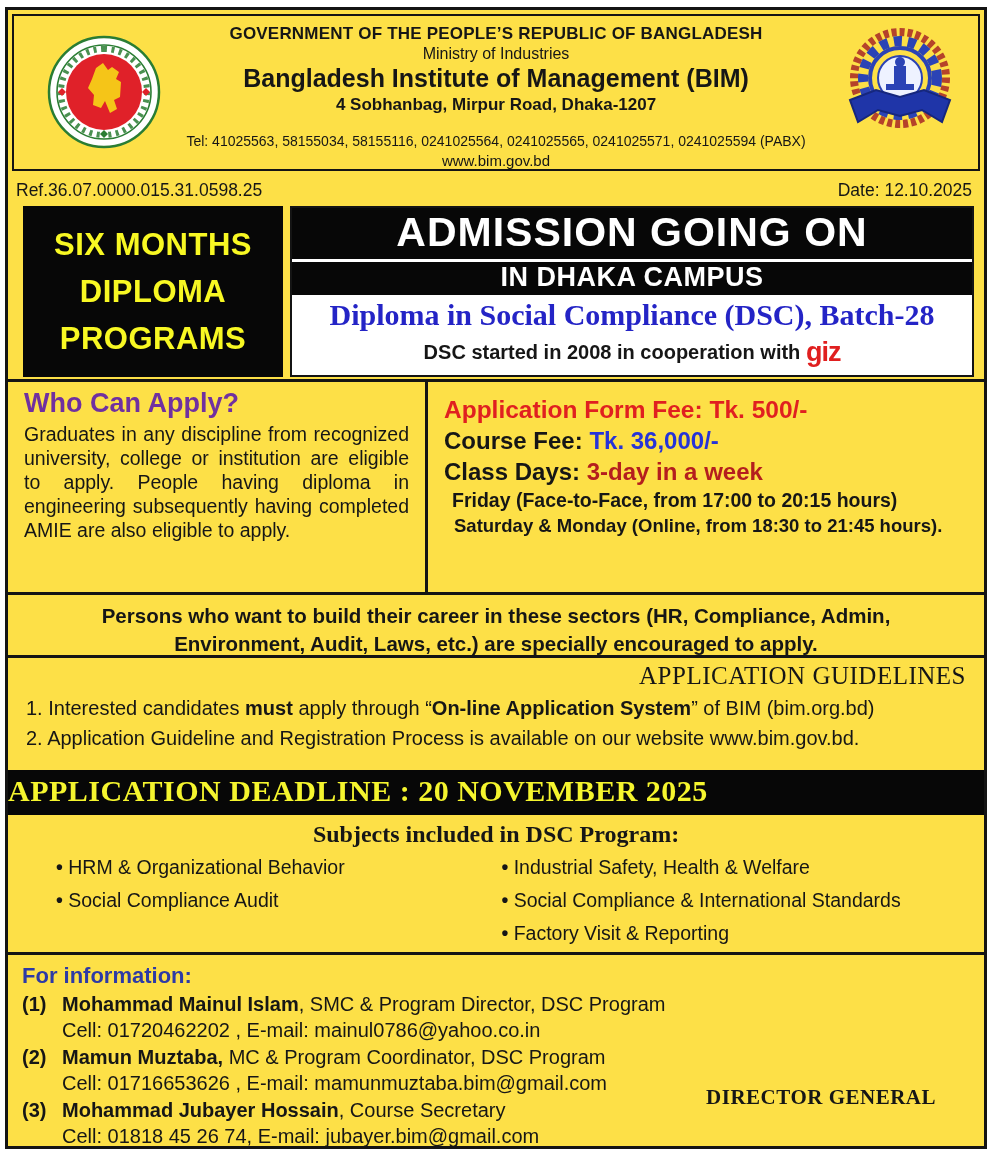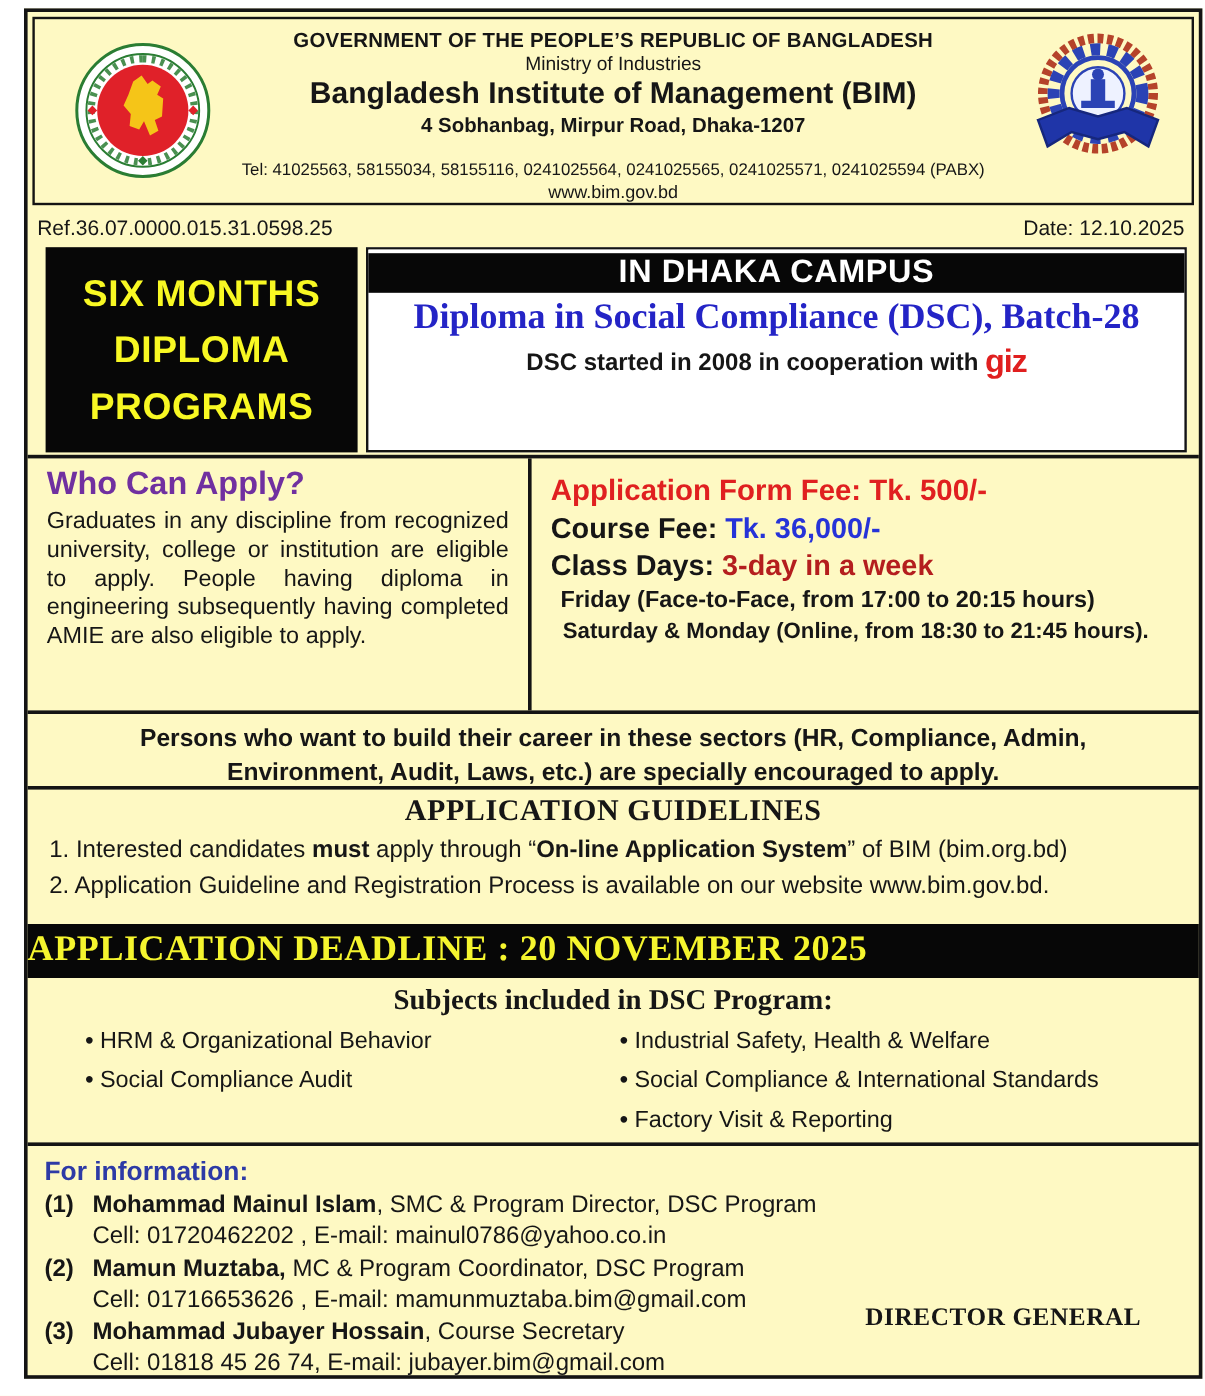--- a/index.html
+++ b/index.html
@@ -2,22 +2,22 @@
 <html><head>
 <meta charset="utf-8">
 <style>
   * { box-sizing: border-box; margin: 0; padding: 0; }
   html, body { background: #fff; }
   body {
     width: 1004px; height: 1163px; position: relative;
     font-family: "Liberation Sans", sans-serif; color: #161616;
   }
   .frame {
-    position: absolute; left: 20px; top: 7px; width: 982px; height: 1142px;
-    border: 3px solid #141414; background: #fef9c3;
+    position: absolute; left: 5px; top: 7px; width: 982px; height: 1142px;
+    border: 3px solid #141414; background: #fde047;
     display: flex; flex-direction: column;
   }
   
   .header-box {
     margin: 4px; border: 2px solid #141414; height: 157px; flex: none;
     position: relative; text-align: center; padding-top: 8px;
   }
   .logo { position: absolute; }
   .logo-gov { left: 32px; top: 18px; width: 116px; height: 116px; }
   .logo-bim { right: 20px; top: 8px; width: 116px; height: 126px; }
@@ -59,21 +59,21 @@
   .sched1 { font-weight: bold; font-size: 19.5px; margin: 3px 0 0 8px; }
   .sched2 { font-weight: bold; font-size: 18.5px; margin: 3px 0 0 10px; }
   
   .persons-row {
     flex: none; height: 63px; border-bottom: 3px solid #141414;
     font-weight: bold; font-size: 20.5px; text-align: center; line-height: 1.35;
     padding: 7px 28px 0;
   }
   
   .guidelines { flex: none; height: 112px; padding: 4px 18px 0; }
-  .guide-head { font-family: "Liberation Serif", serif; font-weight: bold; font-size: 25px; text-align: center; margin-bottom: 6px; letter-spacing: 0.5px; }
+  .guide-head { font-family: "Liberation Serif", serif; font-weight: normal; font-size: 25px; text-align: right; margin-bottom: 6px; letter-spacing: 0.5px; }
   .guide-item { font-size: 20px; margin-top: 7px; }
   
   .deadline-bar {
     flex: none; height: 45px; background: #070707; color: #f5f52e;
     font-family: "Liberation Serif", serif; font-weight: bold; font-size: 30px;
     text-align: left; padding-top: 4px; letter-spacing: 0.5px;
   }
   
   .subjects { flex: none; height: 140px; border-bottom: 3px solid #141414; padding-top: 6px; }
   .subj-head { font-family: "Liberation Serif", serif; font-weight: bold; font-size: 24px; text-align: center; }
@@ -133,20 +133,21 @@
     <span>Date: 12.10.2025</span>
   </div>
 
   <div class="admission-row">
     <div class="program-box">
       <div>SIX MONTHS</div>
       <div>DIPLOMA</div>
       <div>PROGRAMS</div>
     </div>
     <div class="admission-box">
+      <div class="adm-bar1">ADMISSION GOING ON</div>
       <div class="adm-gap"></div>
       <div class="adm-bar2">IN DHAKA CAMPUS</div>
       <div class="adm-course">Diploma in Social Compliance (DSC), Batch-28</div>
       <div class="adm-coop"><span>DSC started in 2008 in cooperation with </span><span class="giz">giz</span></div>
     </div>
   </div>
 
   <div class="two-col">
     <div class="who-col">
       <div class="who-head">Who Can Apply?</div>

